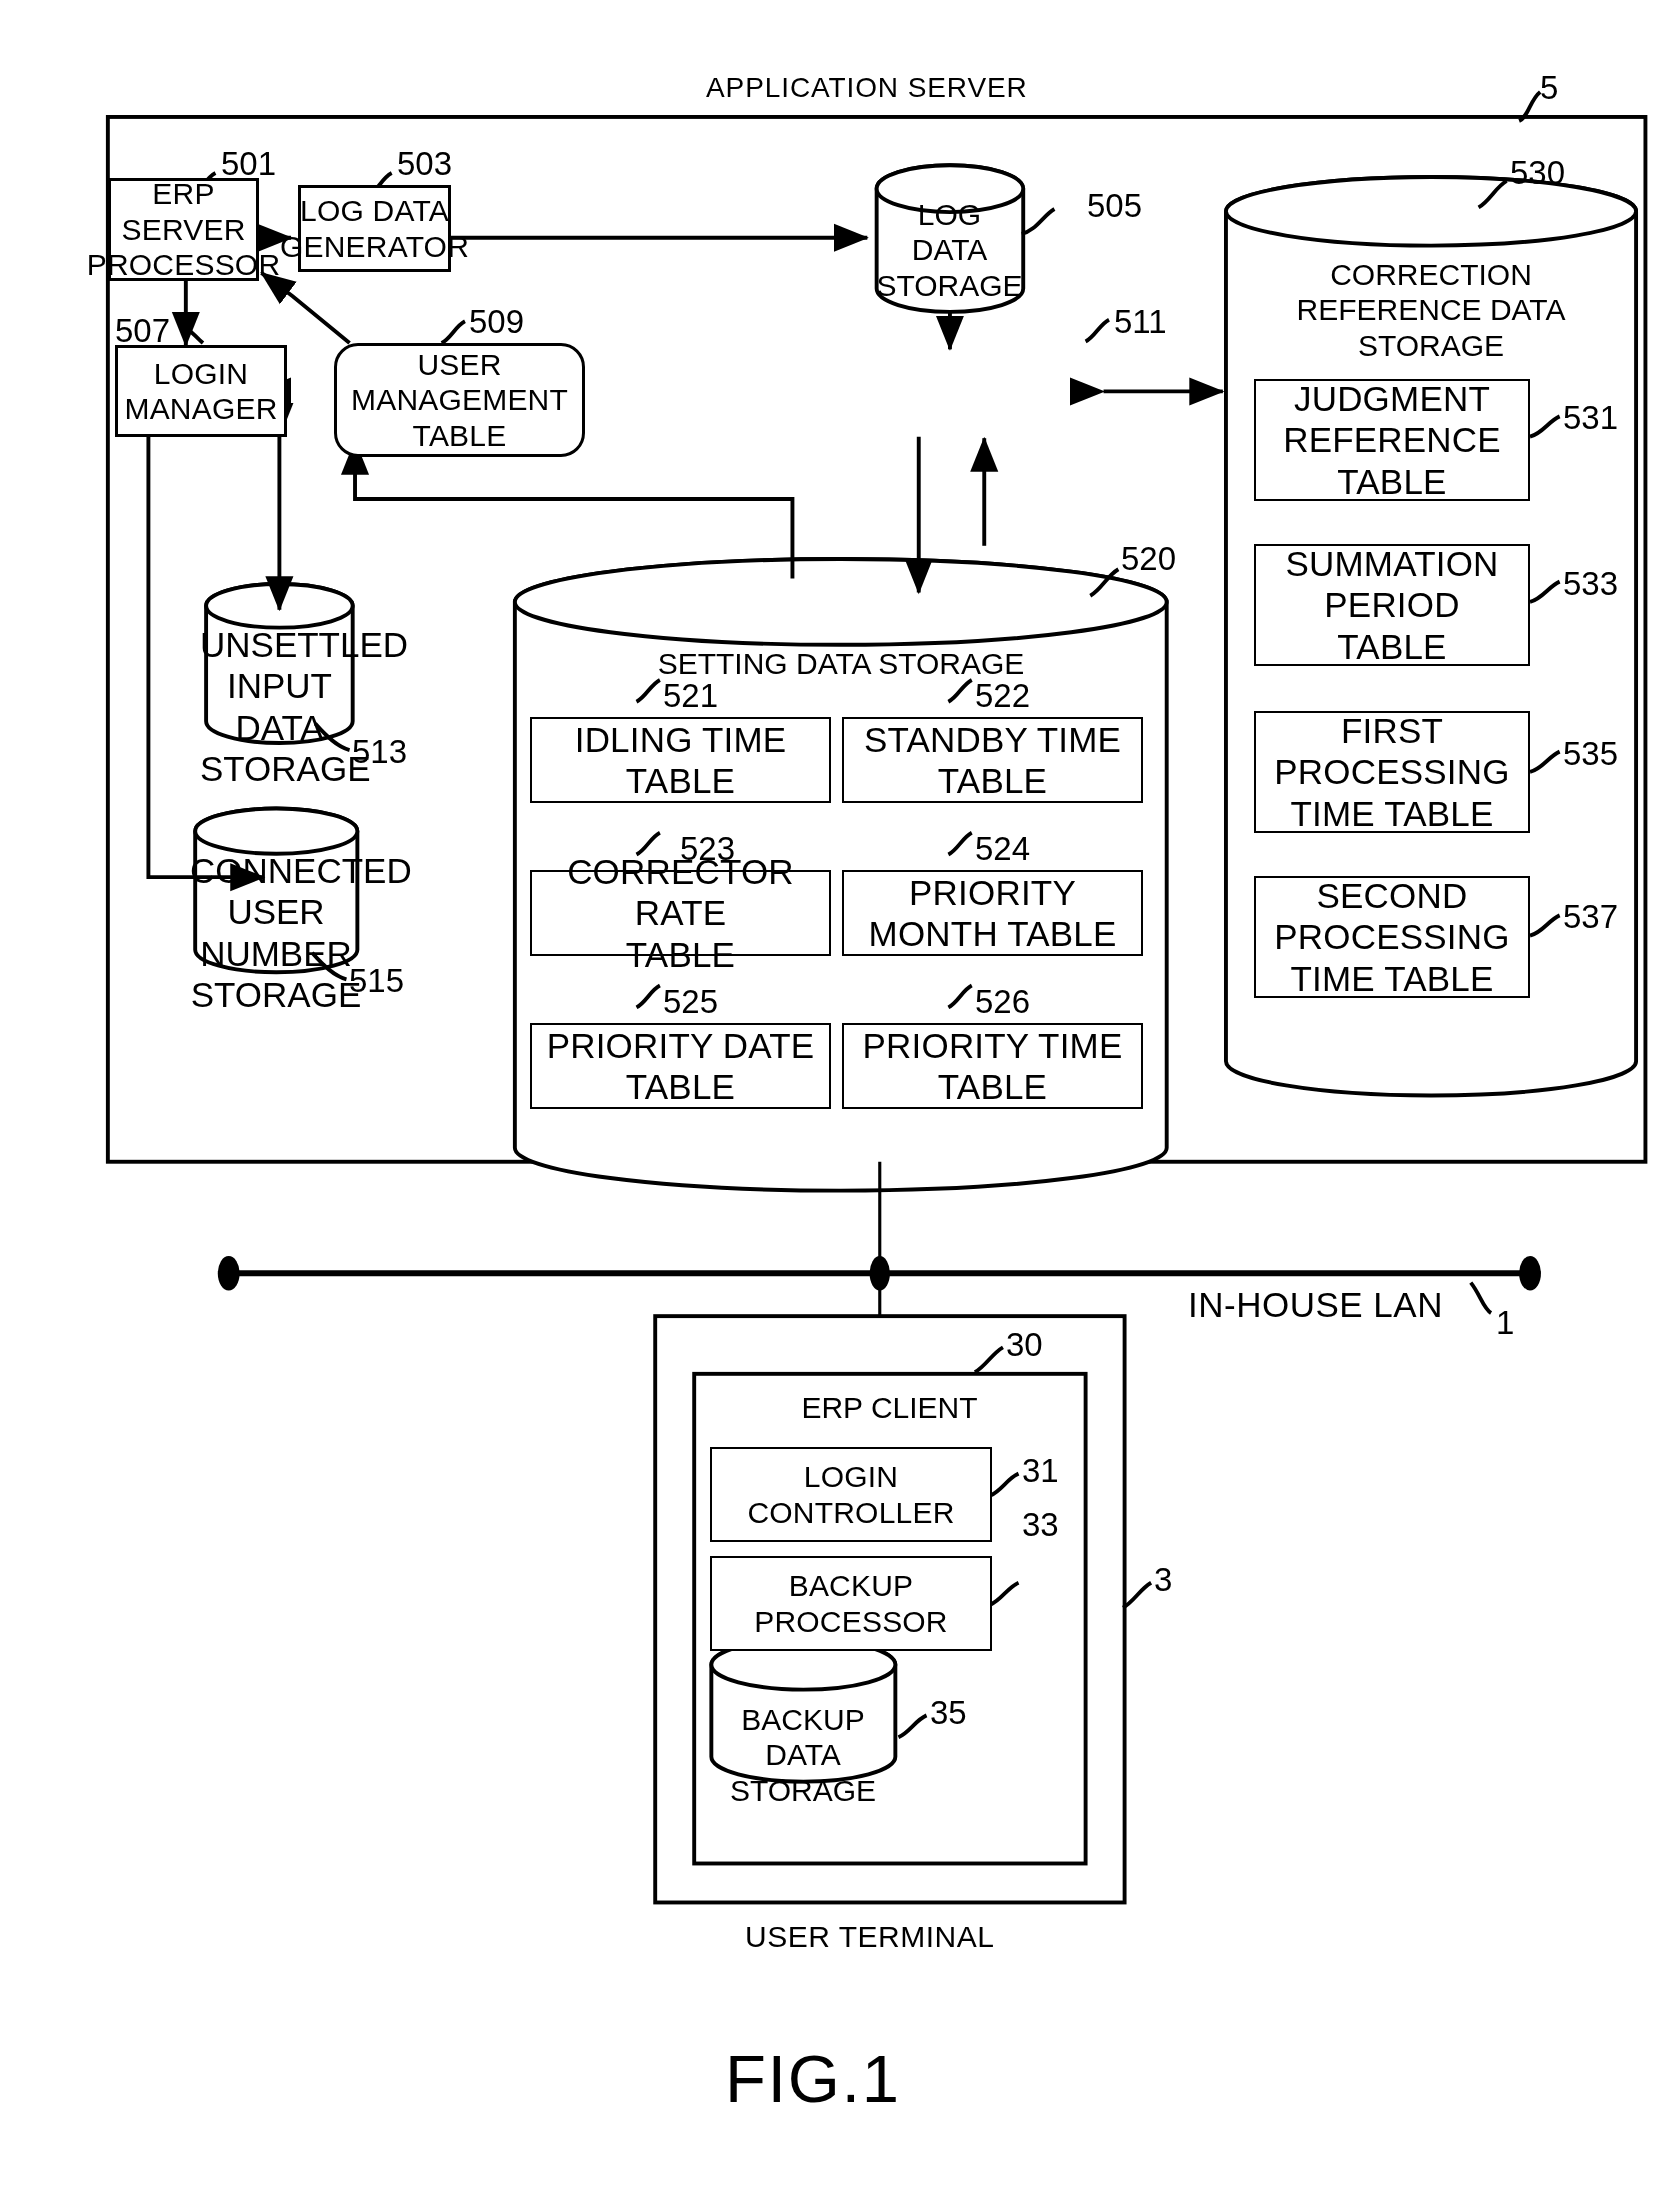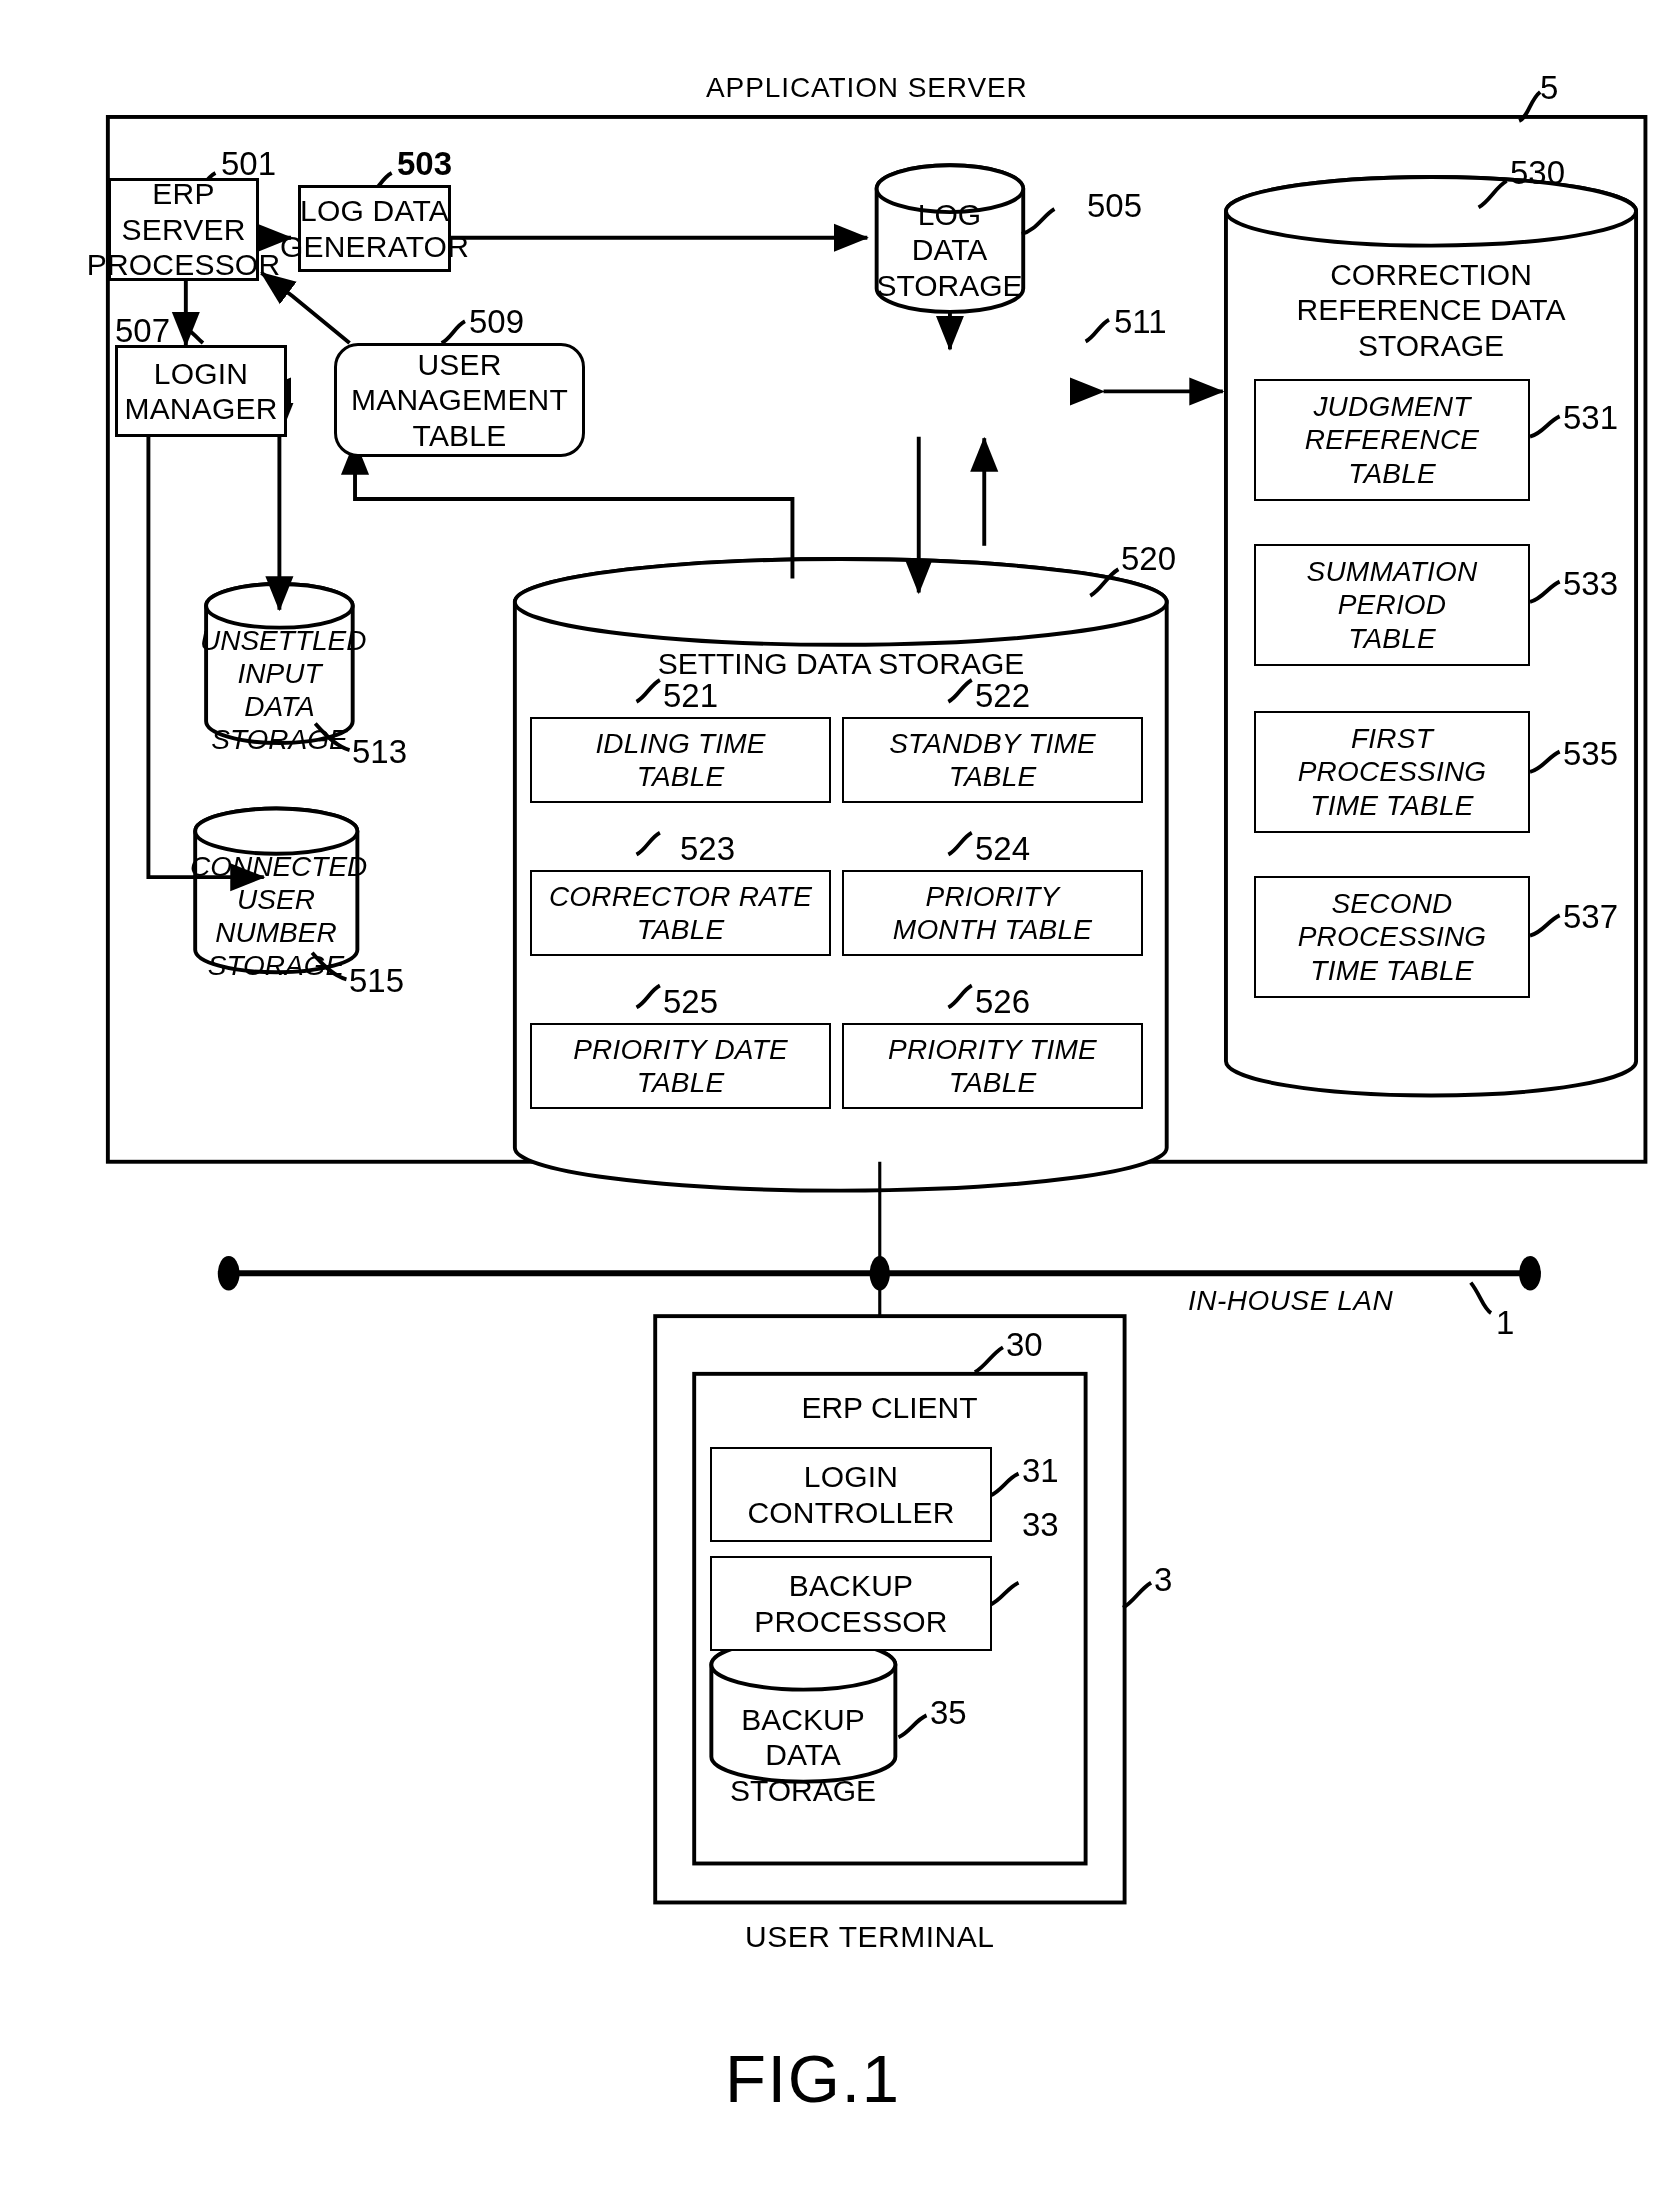--- a/index.html
+++ b/index.html
@@ -52,21 +52,21 @@
     letter-spacing: 0px;
   }
   .cap {
     position: absolute;
     font-size: 28px;
     letter-spacing: 0.5px;
     white-space: nowrap;
   }
   .title-txt { font-size: 28px; letter-spacing: 0.9px; }
   .t38 { font-size: 30px; }
-  .t36 { font-size: 28px; font-style: italic; }
+  .t36 { font-size: 35px; }
   .figcap {
     position: absolute;
     font-size: 67px;
     letter-spacing: 1.6px;
   }
   .cyl-label {
     position: absolute;
     z-index: 5;
     text-align: center;
     line-height: 1.18;
@@ -221,21 +221,21 @@
 
   <div class="cap title-txt" style="left:706px; top:72px;">APPLICATION SERVER</div>
   <div class="lbl-ref" style="left:1540px; top:69px;">5</div>
 
   <div class="node rect t38" style="left:108px; top:178px; width:151px; height:103px; white-space:pre-line;">ERP SERVER
 PROCESSOR</div>
   <div class="lbl-ref" style="left:221px; top:145px;">501</div>
 
   <div class="node rect t38" style="left:298px; top:185px; width:153px; height:87px; white-space:pre-line;">LOG DATA
 GENERATOR</div>
-  <div class="lbl-ref" style="left:397px; top:145px;font-weight:bold;">503</div>
+  <div class="lbl-ref" style="left:397px; top:145px;">503</div>
 
   <div class="cyl-label t38" style="left:876px; top:197px; width:147px; white-space:pre-line;">LOG DATA
 STORAGE</div>
   <div class="lbl-ref" style="left:1059px; top:187px;margin-left:28px;">505</div>
 
   <div class="node rect t38" style="left:115px; top:345px; width:172px; height:92px; white-space:pre-line;">LOGIN
 MANAGER</div>
   <div class="lbl-ref" style="left:115px; top:312px;">507</div>
 
   <div class="node rect t38" style="left:334px; top:343px; width:251px; height:114px; white-space:pre-line;border-radius:24px;">USER

